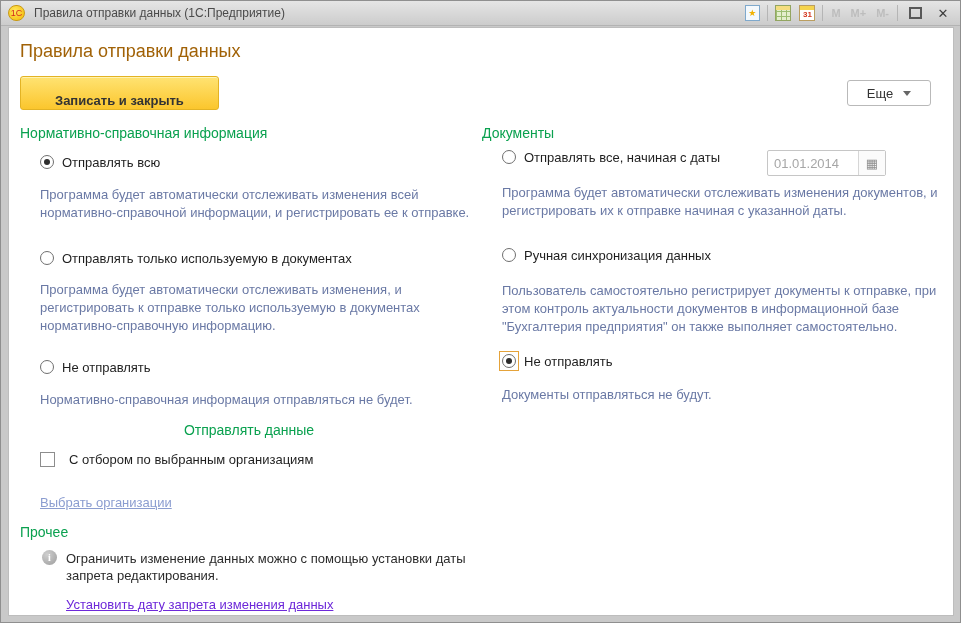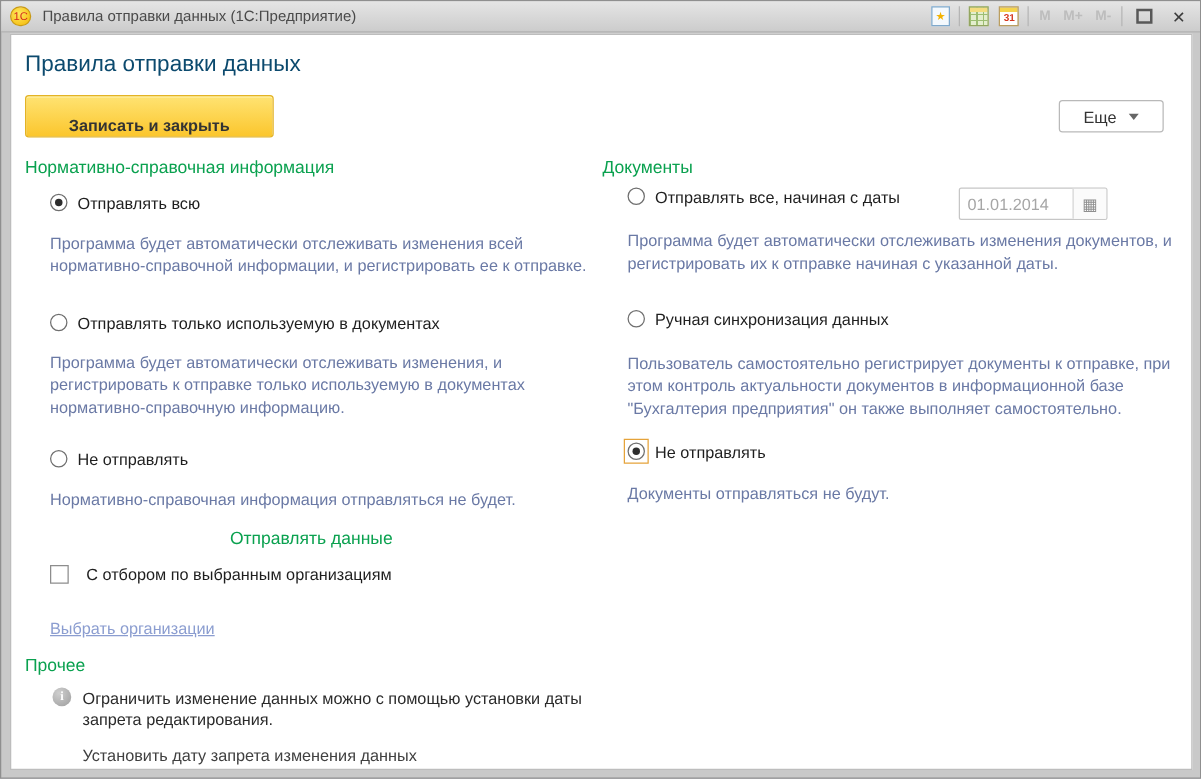--- a/index.html
+++ b/index.html
@@ -34,21 +34,21 @@
               display:flex;align-items:flex-end;justify-content:center;}
   .icon-cal31::before{content:"31";color:#d4361f;font-size:8px;font-weight:bold;line-height:10px;}
   .mem-btn{font-size:11px;font-weight:bold;color:#bdbdbd;padding:0 2px;}
   .winbtn{width:22px;height:18px;display:flex;align-items:center;justify-content:center;
           color:#4f4f4f;font-size:12px;}
   .winbtn.maximize::before{content:"";width:9px;height:8px;border:2px solid #585858;display:block;}
   .winbtn.close::before{content:"✕";font-size:13px;color:#3d3d3d;}
   
   .frame{position:absolute;left:7px;right:6px;top:26px;bottom:6px;background:#ffffff;
          border:1px solid #bdbdbd;box-sizing:border-box;overflow:hidden;}
-  .page-title{font-size:18px;color:#0c4a6e;margin:13px 0 0 11px;}
+  .page-title{font-size:18px;color:#a16207;margin:13px 0 0 11px;}
   .toolbar{display:flex;align-items:center;margin:14px 11px 0 11px;}
   .btn-yellow{font-family:inherit;border:1px solid #e3b324;border-radius:3px;height:34px;
               padding:16px 34px;font-size:13px;font-weight:bold;color:#333;
               background:linear-gradient(#ffe372,#fbc62d);cursor:pointer;
               box-shadow:inset 0 1px 0 #fff3b0;}
   .btn-more{font-family:inherit;margin-left:auto;margin-right:11px;height:26px;width:84px;
             background:#ffffff;border:1px solid #b9b9b9;border-radius:3px;font-size:13px;
             color:#333;display:flex;align-items:center;justify-content:center;gap:10px;
             cursor:pointer;}
   .btn-more .caret{width:0;height:0;border-left:4px solid transparent;
@@ -97,21 +97,21 @@
   .link a{color:#8b9dd0;text-decoration:underline;cursor:pointer;}
   .sec-h.h2{margin-bottom:11px;text-align:center;}
   .sec-h.h3{margin-bottom:9px;}
   .info-row{display:flex;align-items:flex-start;padding-left:22px;margin-bottom:13px;}
   .info-icon{width:15px;height:15px;border-radius:50%;flex:0 0 15px;
              background:radial-gradient(circle at 35% 30%,#cfcfcf,#9d9d9d);
              color:#fff;font-size:10px;font-weight:bold;font-family:"Liberation Serif",serif;
              display:flex;align-items:center;justify-content:center;}
   .info-text{margin-left:9px;font-size:13px;color:#2b2b2b;line-height:17px;}
   .link2{padding-left:46px;font-size:13px;}
-  .link2 a{color:#404040;cursor:pointer;}
+  .link2 a{color:#6d28d9;text-decoration:underline;cursor:pointer;}
 </style>
 </head>
 <body>
 
 <div class="window">
 
   <div class="titlebar">
     <div class="logo-1c">1С</div>
     <span class="tb-title">Правила отправки данных  (1С:Предприятие)</span>
     <div class="tb-right">

